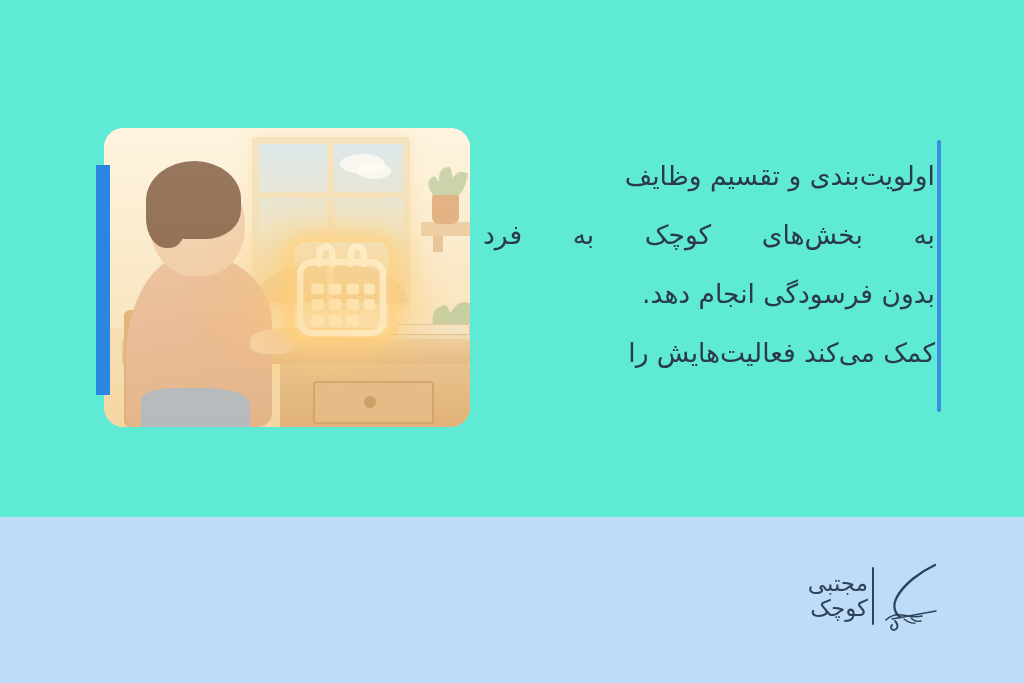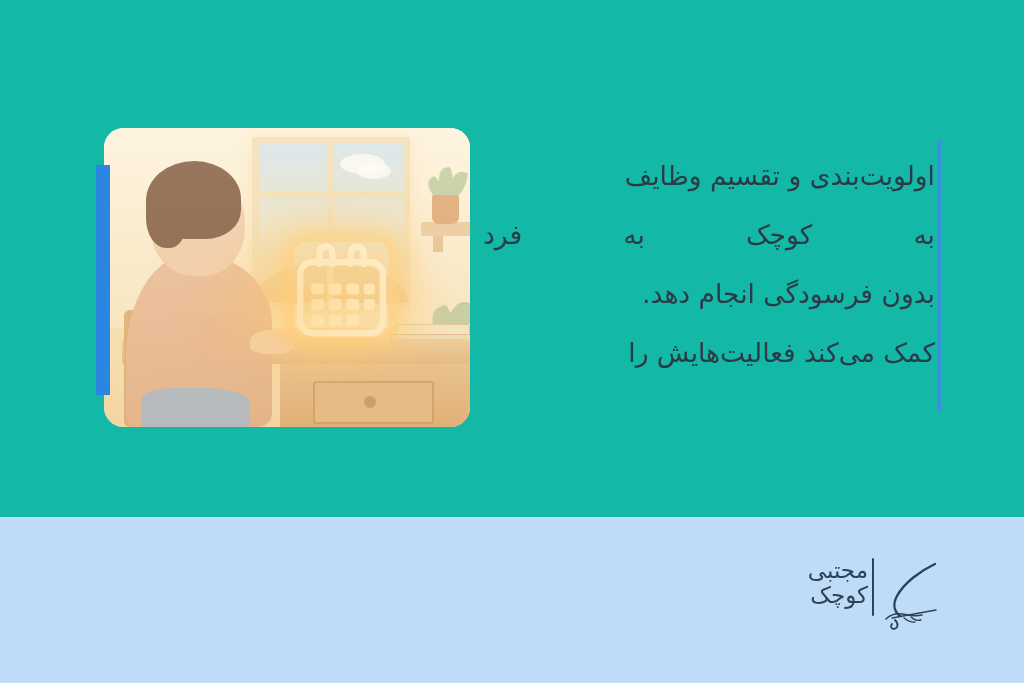--- a/index.html
+++ b/index.html
@@ -11,21 +11,21 @@
     height: 683px;
     overflow: hidden;
     font-family: "DejaVu Sans", sans-serif;
     background: #e4ecfa;
   }
 
   .poster {
     position: relative;
     width: 1024px;
     height: 683px;
-    background: #14b8a6;
+    background: #5eead4;
     overflow: hidden;
   }
 
   
   .footer-band {
     position: absolute;
     left: 0;
     top: 517px;
     width: 1024px;
     height: 166px;
@@ -44,21 +44,21 @@
   }
 
   
   .brand {
     position: absolute;
     right: 84px;
     top: 558px;
     height: 76px;
     display: flex;
     flex-direction: row-reverse;
-    align-items: flex-start;
+    align-items: center;
     gap: 4px;
   }
   .brand-sign {
     width: 62px;
     height: 74px;
     display: block;
   }
   .brand-divider {
     width: 2px;
     height: 58px;
@@ -495,20 +495,21 @@
   </div>
 
   <div class="card-accent"></div>
 
   <div class="accent-rule"></div>
 
   <div class="quote">
     <span class="quote-line">اولویت‌بندی و تقسیم وظایف</span>
     <span class="quote-line justify">
       <span>به</span>
+      <span>بخش‌های</span>
       <span>کوچک</span>
       <span>به</span>
       <span>فرد</span>
     </span>
     <span class="quote-line">بدون فرسودگی انجام دهد.</span>
     <span class="quote-line">کمک می‌کند فعالیت‌هایش را</span>
   </div>
 
   <div class="footer-band"></div>
 

